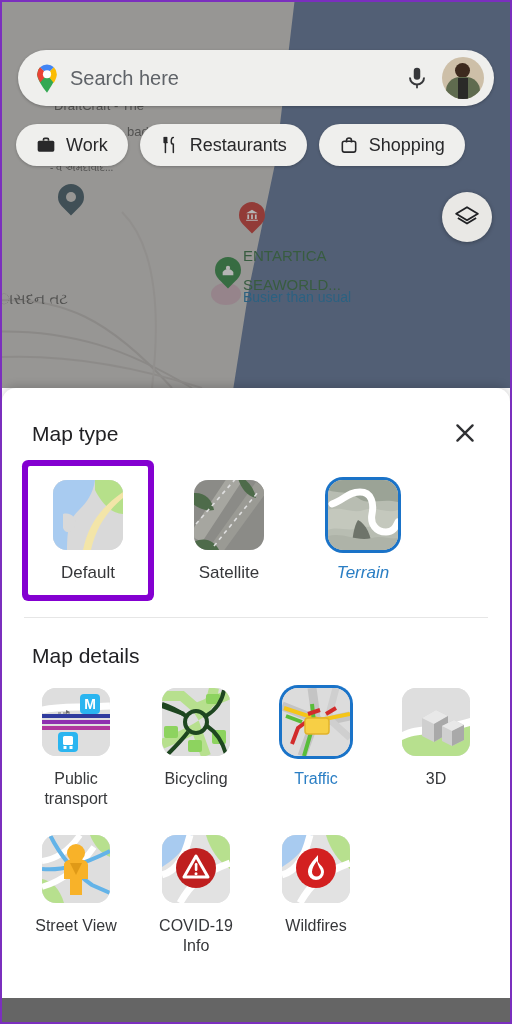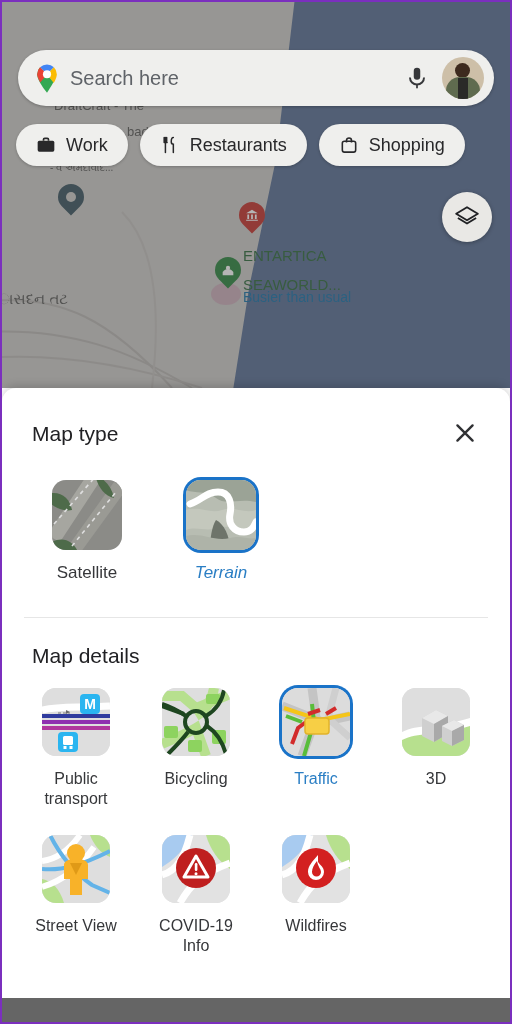--- a/index.html
+++ b/index.html
@@ -388,20 +388,32 @@
         <div class="section-title">Map type</div>
         <div id="close-btn">
           <svg width="26" height="26" viewBox="0 0 24 24">
             <path d="M5 5 L19 19 M19 5 L5 19" stroke="#303134" stroke-width="2.2" stroke-linecap="round"></path>
           </svg>
         </div>
       </div>
 
       <div id="maptype-row">
 
+        <div class="type-item highlight">
+          <div class="thumb">
+            <svg width="70" height="70" viewBox="0 0 70 70">
+              <rect width="70" height="70" fill="#d9d9d9"></rect>
+              <path d="M0 0 H42 C40 14 34 22 26 30 C18 38 14 44 14 70 H0 Z" fill="#a8cbf0"></path>
+              <path d="M42 0 H70 V34 C58 34 48 22 42 10 Z" fill="#b6e08a"></path>
+              <path d="M10 34 C18 32 24 38 22 46 C20 54 12 54 10 48 Z" fill="#d9d9d9"></path>
+              <path d="M70 18 C56 30 44 44 38 70 H30 C36 42 50 26 70 12 Z" fill="#f3e5a8"></path>
+            </svg>
+          </div>
+          <div class="caption">Default</div>
+        </div>
 
         <div class="type-item">
           <div class="thumb">
             <svg width="70" height="70" viewBox="0 0 70 70">
               <rect width="70" height="70" fill="#8b8b87"></rect>
               <path d="M-5 55 L35 -5 L52 -5 L8 62 Z" fill="#a6a6a0"></path>
               <path d="M12 72 L62 2 L74 10 L26 76 Z" fill="#9a9a94"></path>
               <path d="M-5 14 C8 10 18 18 20 30 C10 32 0 26 -5 20 Z" fill="#4e6b4a"></path>
               <path d="M44 -5 C54 0 60 8 62 18 C52 16 46 6 44 -2 Z" fill="#4e6b4a"></path>
               <path d="M0 62 C12 56 22 62 26 72 L6 76 Z" fill="#4e6b4a"></path>

